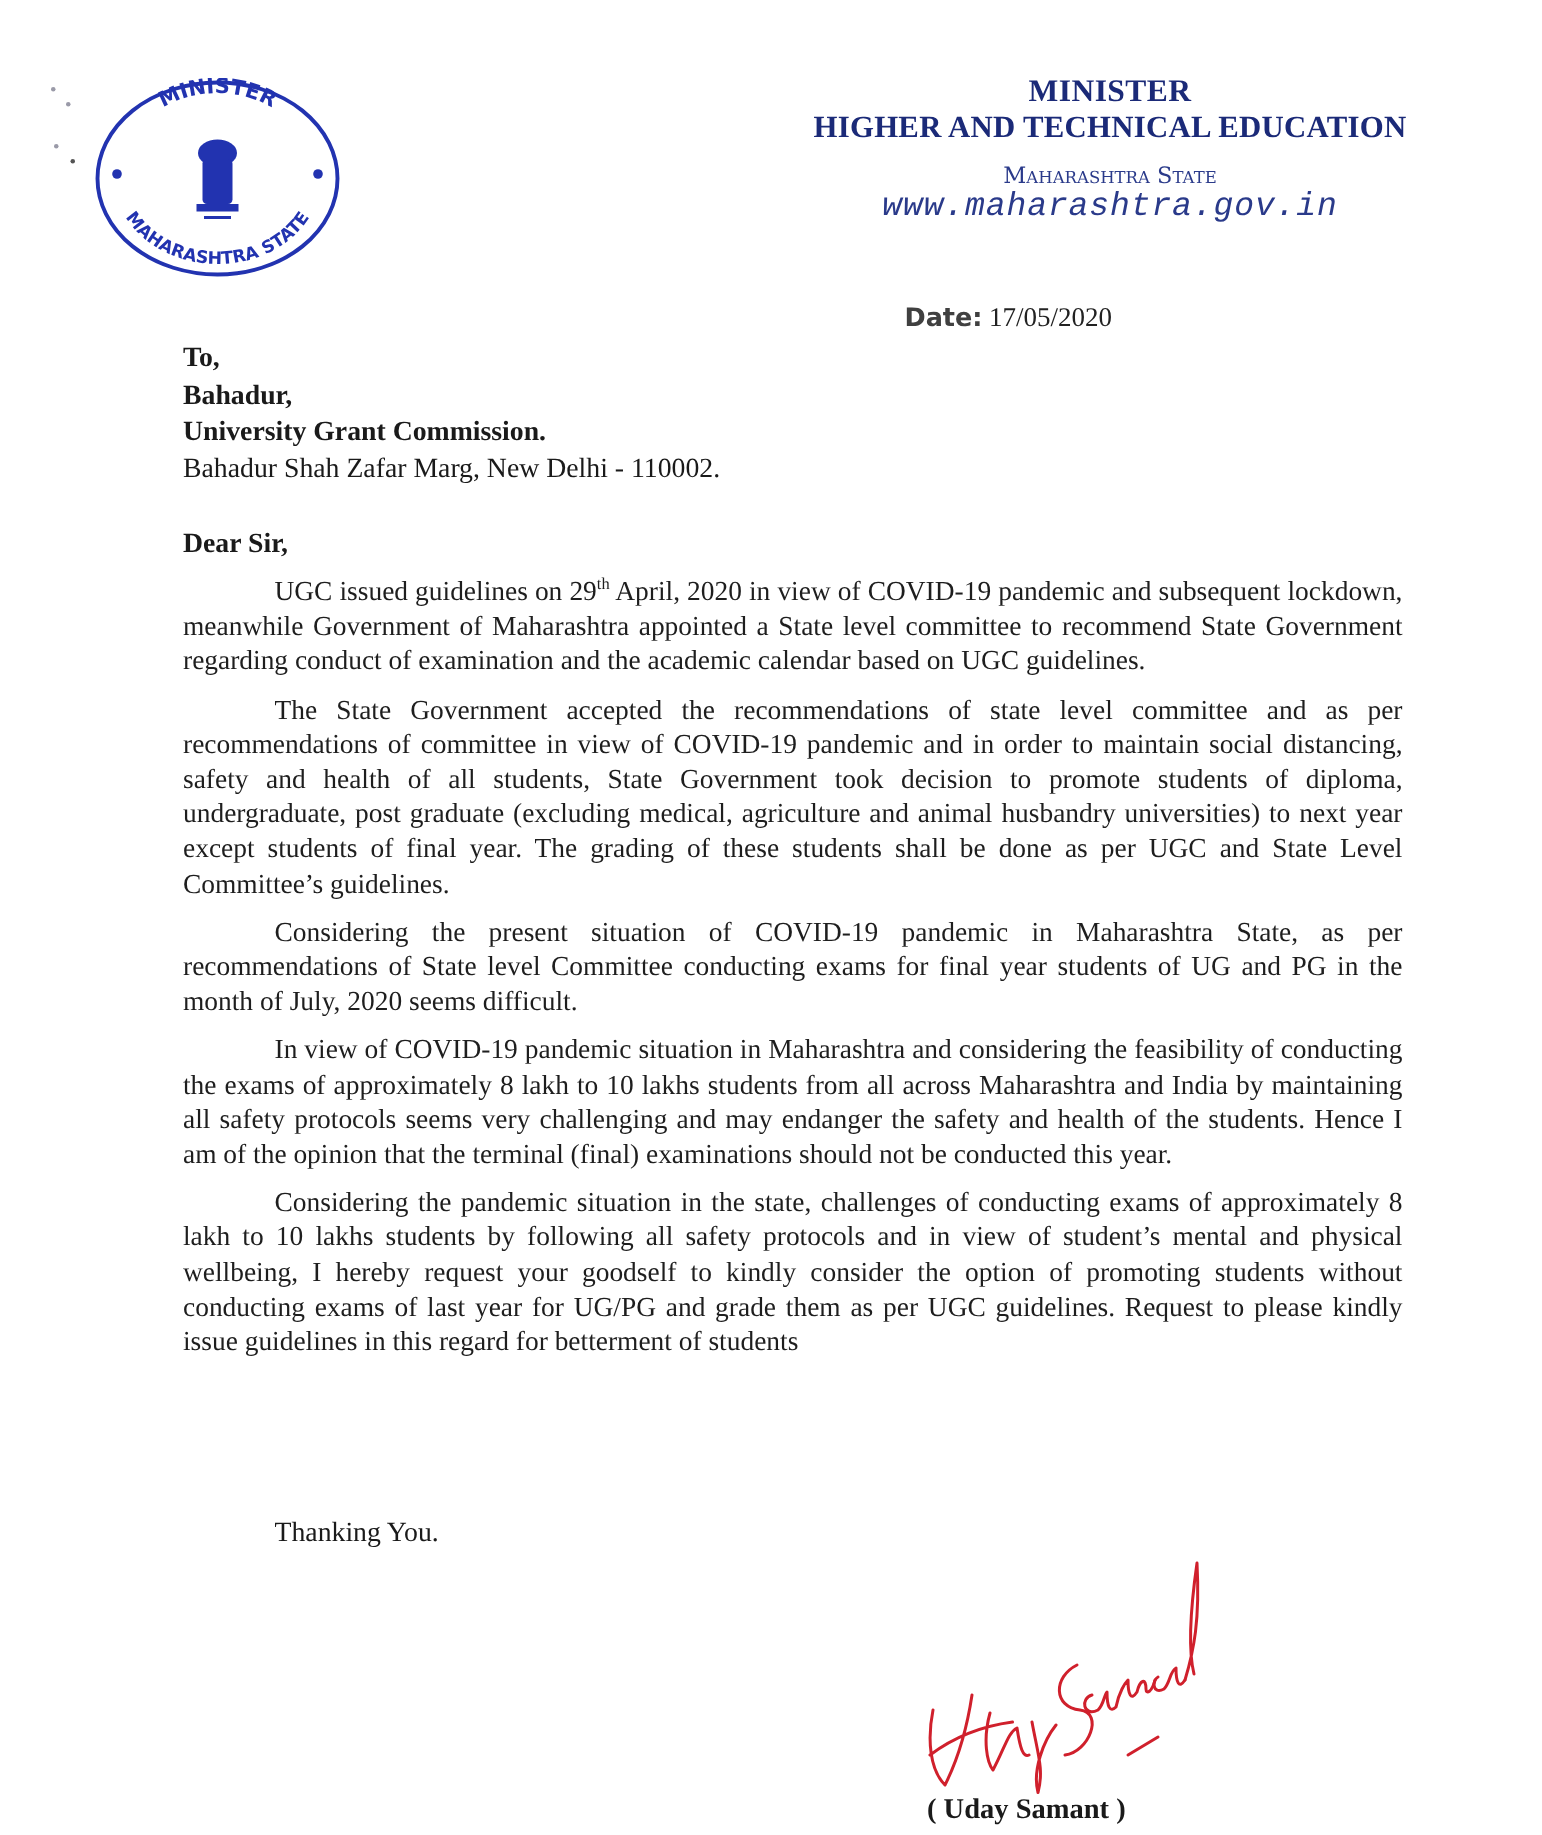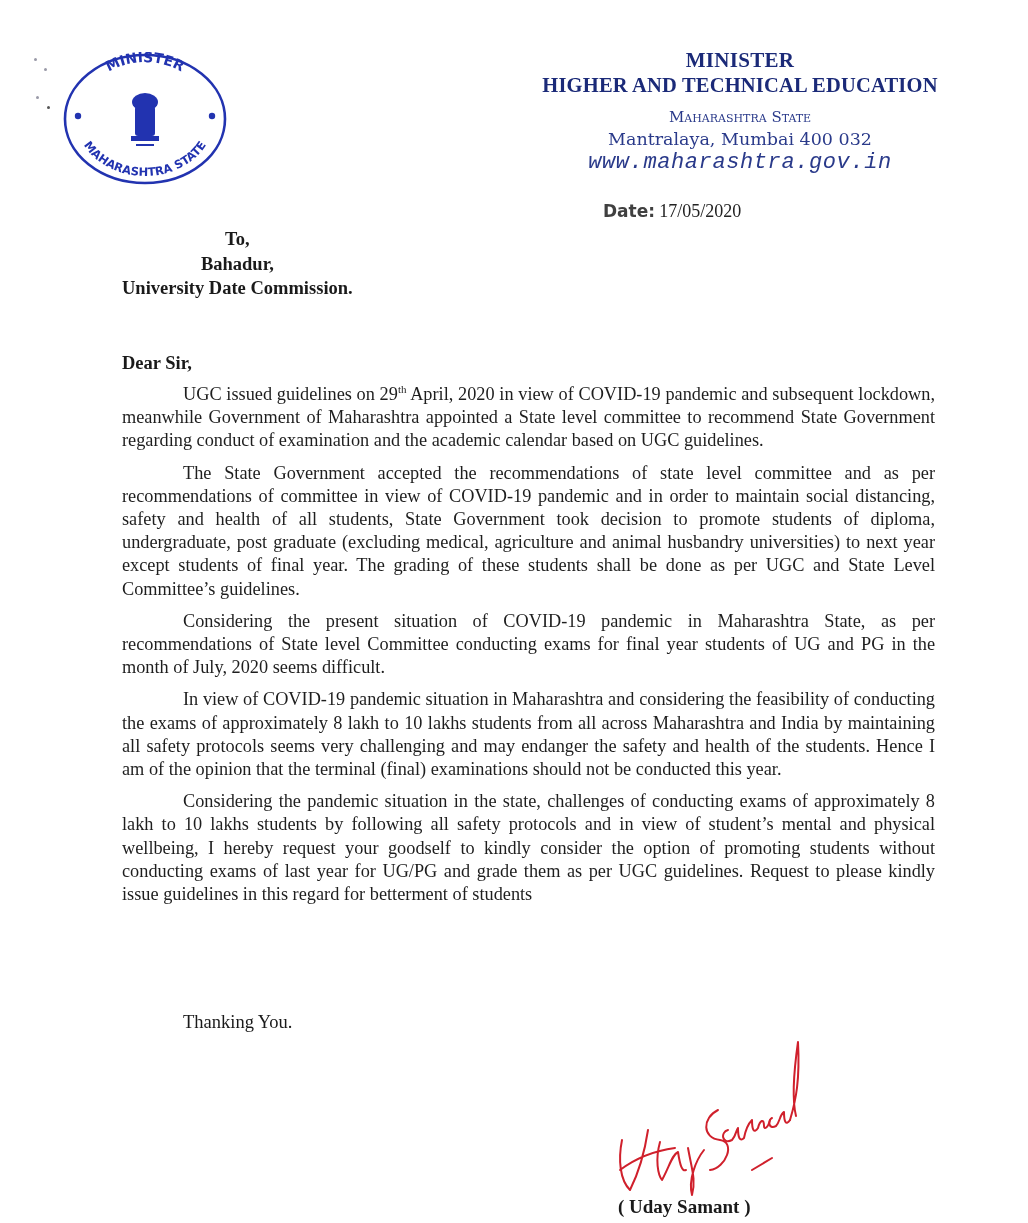--- a/index.html
+++ b/index.html
@@ -9,21 +9,21 @@
     .header { position: absolute; left: 520px; top: 48px; width: 440px; text-align: center; color: #1b2a78; }
     .h-minister { font-family: "Liberation Serif", serif; font-weight: bold; font-size: 21px; line-height: 25px; letter-spacing: 0.3px; }
     .h-dept { font-family: "Liberation Serif", serif; font-weight: bold; font-size: 20.5px; line-height: 24px; letter-spacing: 0.2px; }
     .h-state { font-family: "DejaVu Serif", serif; font-variant: small-caps; font-size: 15px; line-height: 20px; margin-top: 10px; color: #2a3a8a; }
     .h-addr { font-family: "DejaVu Serif", serif; font-size: 17.5px; line-height: 25px; color: #2a3a8a; }
     .h-web { font-family: Liberation Mono, monospace; font-style: italic; font-size: 22px; line-height: 22px; color: #2a3a8a; letter-spacing: 0.6px; }
     .date { position: absolute; left: 603px; top: 201px; font-size: 17px; }
     .date-label { font-family: "DejaVu Sans", sans-serif; font-weight: bold; color: #404040; font-size: 17px; }
     .date-value { font-family: "Liberation Serif", serif; color: #222; font-size: 18px; }
     .addressee { position: absolute; left: 122px; top: 227px; font-size: 18.5px; line-height: 24.5px; }
-    .addressee .b { font-weight: bold; text-align: center; }
+    .addressee .b { font-weight: bold; }
     .salutation { position: absolute; left: 122px; top: 353px; font-weight: bold; font-size: 18.5px; }
     .body { position: absolute; left: 122px; top: 383px; width: 813px; font-size: 18.3px; line-height: 23.2px; text-align: justify; color: #1e1e1e; }
     .body p { margin: 0 0 9px 0; text-indent: 61px; }
     .body sup { font-size: 11px; line-height: 0; }
     .thanks { position: absolute; left: 183px; top: 1012px; font-weight: normal; font-size: 18.5px; }
     .signature { position: absolute; left: 600px; top: 1030px; width: 230px; height: 170px; }
     .signer { position: absolute; left: 618px; top: 1196px; font-weight: bold; font-size: 19px; color: #1a1a1a; text-align: right; }
   </style>
 </head>
 <body>
@@ -52,33 +52,33 @@
     <rect x="73" y="54" width="20" height="30" rx="3"></rect>
     <rect x="69" y="84" width="28" height="5"></rect>
     <rect x="74" y="92" width="18" height="2"></rect>
   </g>
 </svg>
 
 <div class="header">
   <div class="h-minister">MINISTER</div>
   <div class="h-dept">HIGHER AND TECHNICAL EDUCATION</div>
   <div class="h-state">Maharashtra State</div>
-  <div class="h-addr">Mantralaya, Mumbai 400 032</div>
   <div class="h-web">www.maharashtra.gov.in</div>
 </div>
 
 <div class="date">
   <span class="date-label">Date:</span>
   <span class="date-value">17/05/2020</span>
 </div>
 
 <div class="addressee">
   <div class="b">To,</div>
   <div class="b">Bahadur,</div>
-  <div class="b">University Date Commission.</div>
+  <div class="b">University Grant Commission.</div>
+  <div>Bahadur Shah Zafar Marg, New Delhi - 110002.</div>
 </div>
 
 <div class="salutation">Dear Sir,</div>
 
 <div class="body">
   <p><span>UGC issued guidelines on 29</span><sup>th</sup><span> April, 2020 in view of COVID-19 pandemic and subsequent lockdown, meanwhile Government of Maharashtra appointed a State level committee to recommend State Government regarding conduct of examination and the academic calendar based on UGC guidelines.</span></p>
   <p>The State Government accepted the recommendations of state level committee and as per recommendations of committee in view of COVID-19 pandemic and in order to maintain social distancing, safety and health of all students, State Government took decision to promote students of diploma, undergraduate, post graduate (excluding medical, agriculture and animal husbandry universities) to next year except students of final year.  The grading of these students shall be done as per UGC and State Level Committee’s guidelines.</p>
   <p>Considering the present situation of COVID-19 pandemic in Maharashtra State, as per recommendations of State level Committee conducting exams for final year students of UG and PG in the month of July, 2020 seems difficult.</p>
   <p>In view of COVID-19 pandemic situation in Maharashtra and considering the feasibility of conducting the exams of approximately 8 lakh to 10 lakhs students from all across Maharashtra  and India  by maintaining all safety protocols seems very challenging and may endanger the safety and health of the students. Hence I am of the opinion that the terminal (final) examinations should not be conducted this year.</p>
   <p>Considering the pandemic situation in the state, challenges of conducting exams of approximately 8 lakh to 10 lakhs students by following all safety protocols and in view of student’s mental and physical wellbeing, I hereby request your goodself to kindly consider the option of promoting students without conducting exams of last year for UG/PG and grade them as per UGC guidelines. Request to please kindly issue guidelines in this regard for betterment of students</p>

